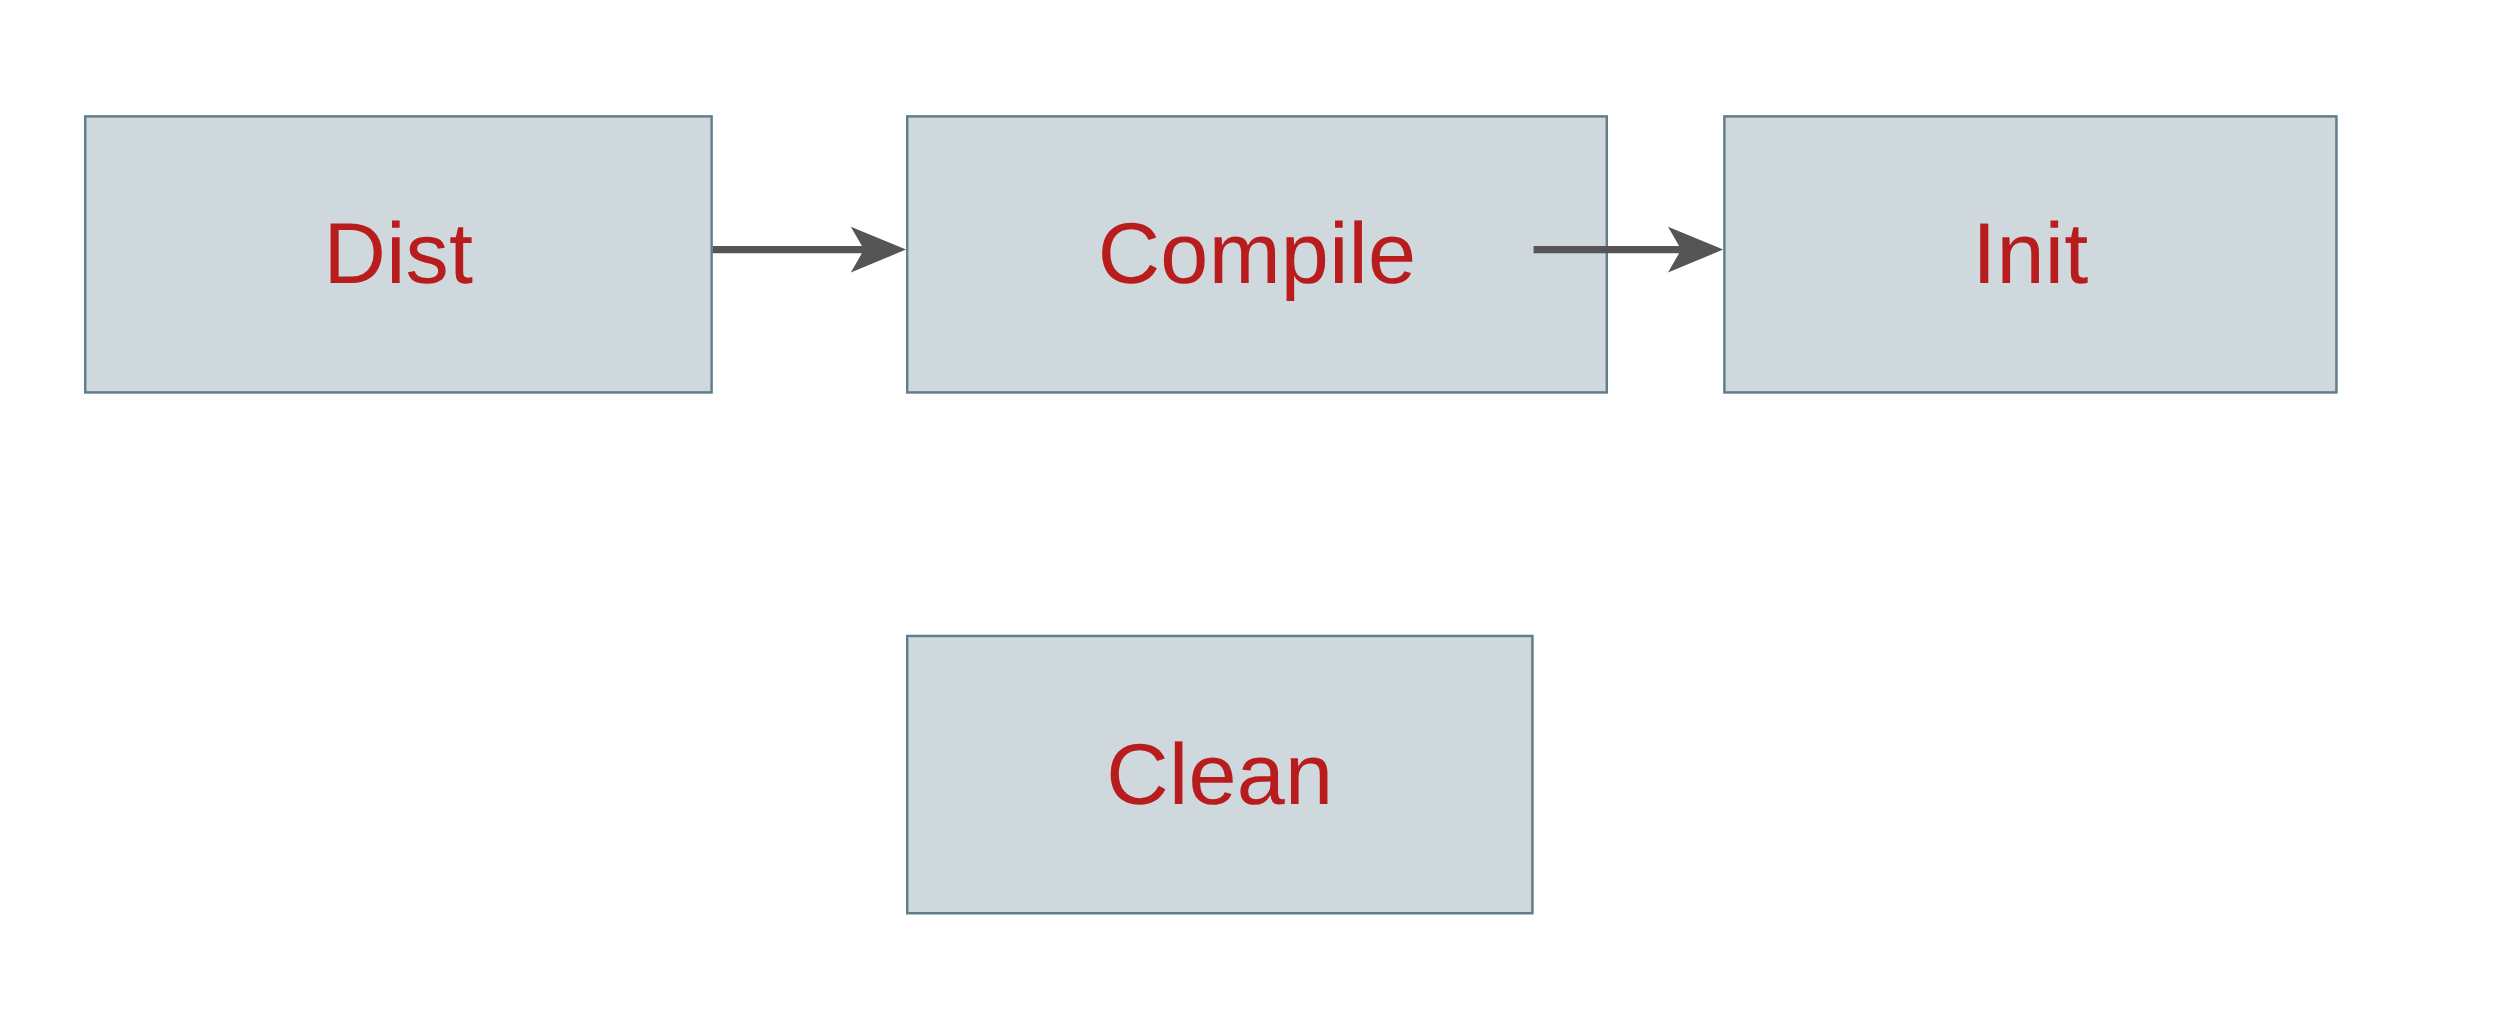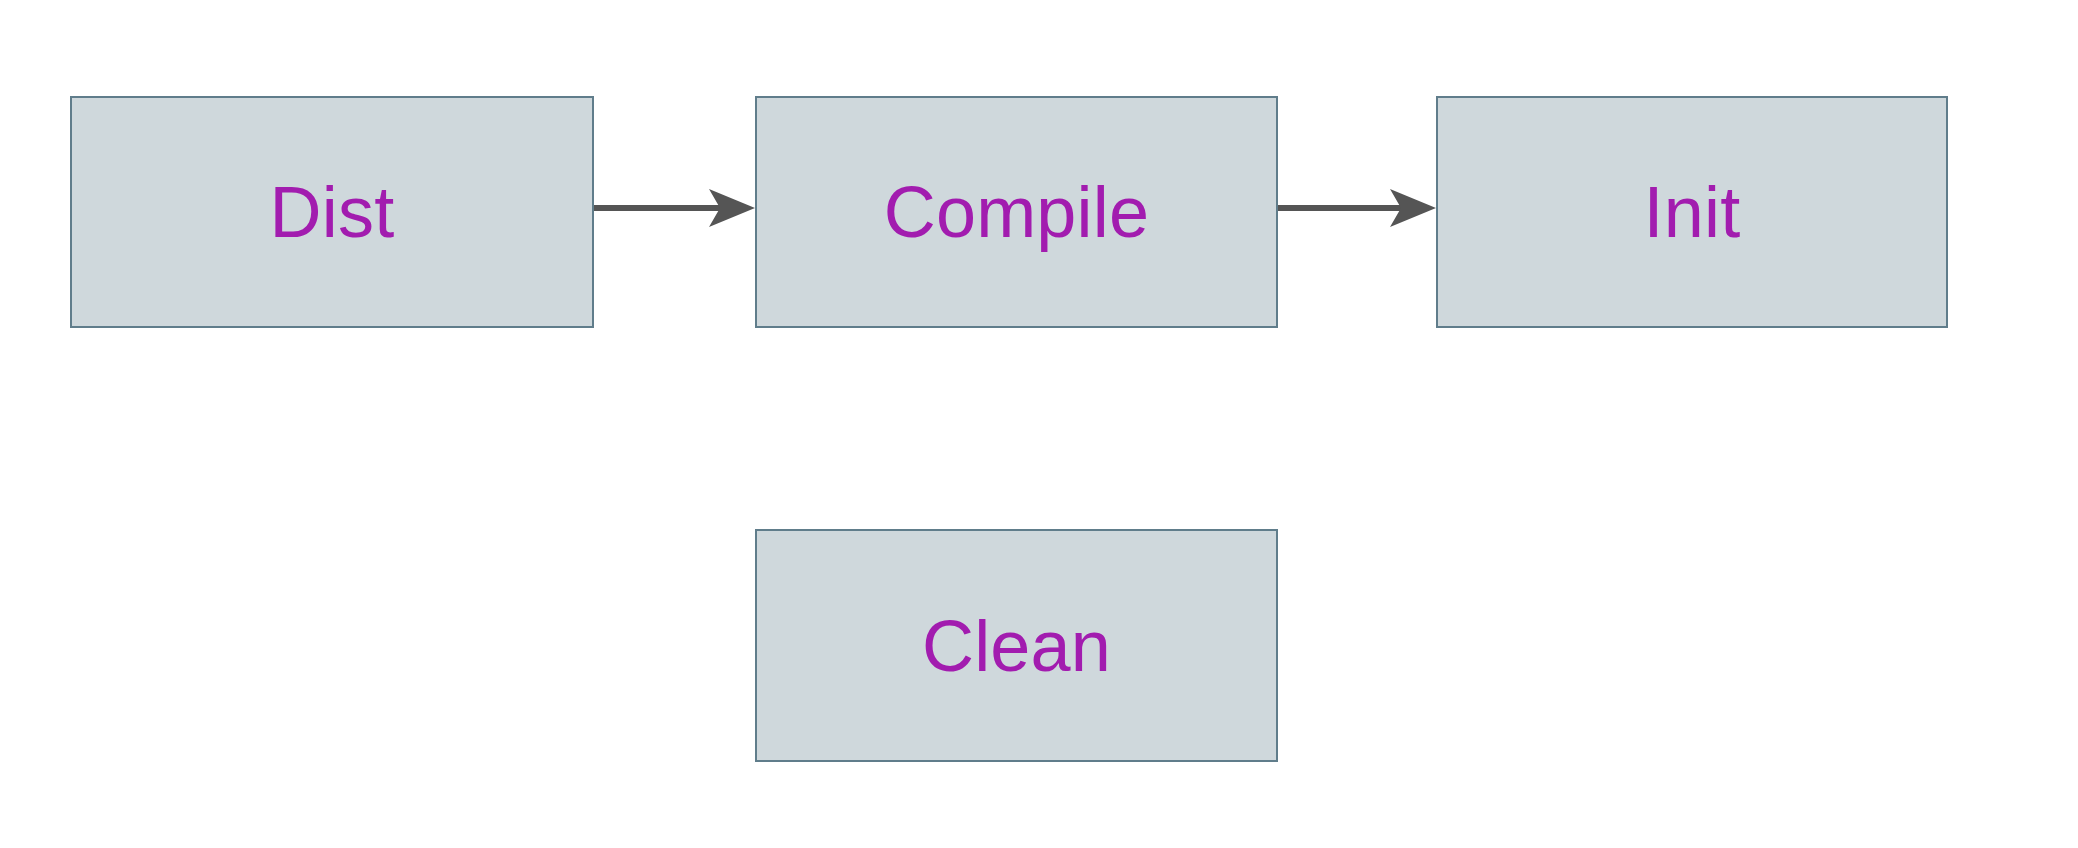--- a/index.html
+++ b/index.html
@@ -24,38 +24,38 @@
     background: #cfd8dc;
     border: 2px solid #607d8b;
     display: flex;
     align-items: center;
     justify-content: center;
   }
   .node-label {
     font-family: "Liberation Sans", sans-serif;
     font-size: 72px;
     font-weight: 400;
-    color: #a21caf;
+    color: #b91c1c;
     line-height: 1;
     letter-spacing: 0.2px;
     white-space: nowrap;
     -webkit-font-smoothing: antialiased;
   }
   .edge {
     position: absolute;
     overflow: visible;
   }
   .edge svg {
     display: block;
     overflow: visible;
   }
 
   
   #node-dist    { left: 70px;   top: 96px;  width: 524px; height: 232px; }
-  #node-compile { left: 755px;  top: 96px;  width: 523px; height: 232px; }
+  #node-compile { left: 755px;  top: 96px;  width: 585px; height: 232px; }
   #node-init    { left: 1436px; top: 96px;  width: 512px; height: 232px; }
   #node-clean   { left: 755px;  top: 512px; width: 523px; height: 233px; margin-top: 17px; }
 
   
   #edge-dist-compile { left: 594px;  top: 178px; width: 161px; height: 60px; }
   #edge-compile-init { left: 1278px; top: 178px; width: 158px; height: 60px; }
 </style>
 </head>
 <body>
 

